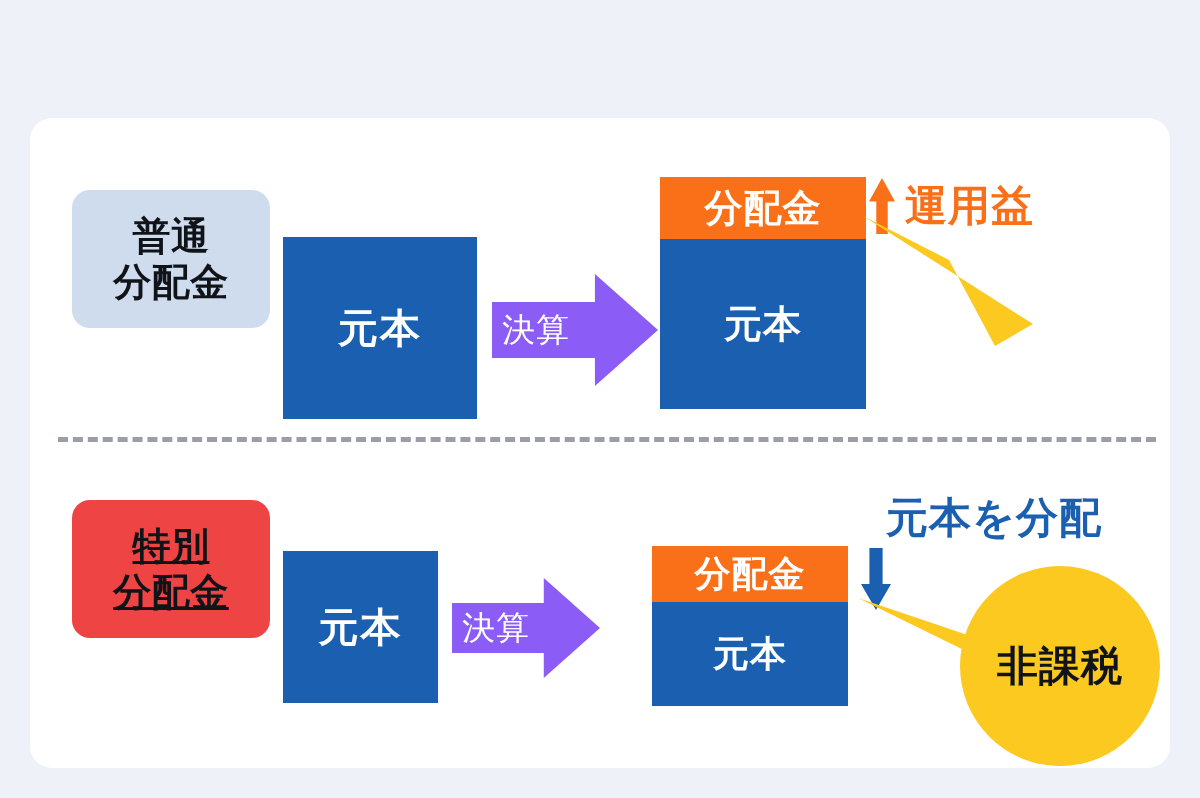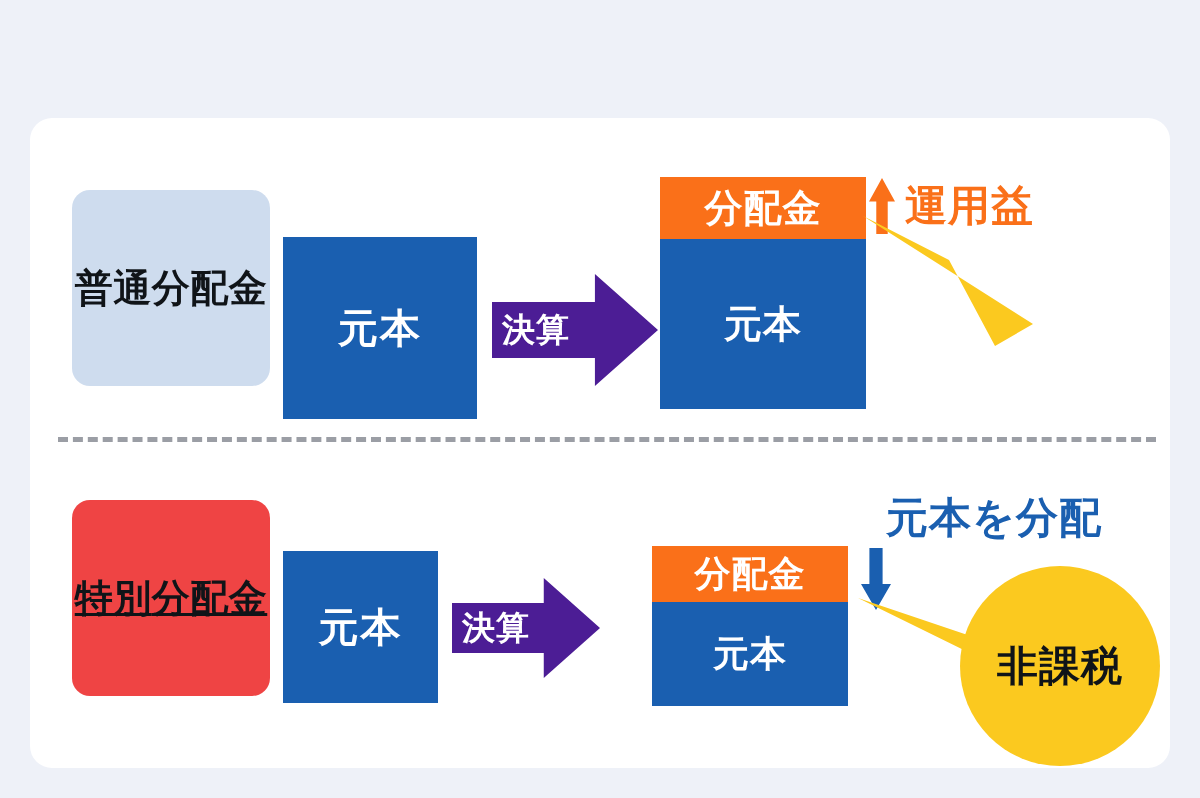--- a/index.html
+++ b/index.html
@@ -64,24 +64,24 @@
     left: 0;
     width: 1200px;
   }
   .row-top { top: 150px; height: 280px; }
   .row-bottom { top: 468px; height: 300px; }
 
   
   .chip {
     position: absolute;
     width: 198px;
-    height: 196px;
+    height: 138px;
     border-radius: 18px;
     display: flex;
-    flex-direction: row;
+    flex-direction: column;
     align-items: center;
     justify-content: center;
     font-size: 38px;
     font-weight: 900;
     color: #101418;
     line-height: 1.22;
     letter-spacing: 0.5px;
   }
   .chip .ln { display: block; white-space: nowrap; }
 
@@ -104,23 +104,23 @@
   .principal-bottom { left: 283px; top: 83px;  width: 155px; height: 152px; }
 
   
   .fat-arrow {
     position: absolute;
     display: flex;
     align-items: center;
     justify-content: flex-start;
     color: #ffffff;
     font-size: 33px;
-    font-weight: 700;
-    letter-spacing: 1px;
-    background: #4c1d95;
+    font-weight: 400;
+    letter-spacing: 1px;
+    background: #8b5cf6;
     clip-path: polygon(0% 25%, 62% 25%, 62% 0%, 100% 50%, 62% 100%, 62% 75%, 0% 75%);
   }
   .fat-arrow .lbl { padding-left: 10px; }
   .fat-arrow-top    { left: 492px; top: 124px; width: 166px; height: 112px; }
   .fat-arrow-bottom { left: 452px; top: 110px; width: 148px; height: 100px; }
 
   
   .stack {
     position: absolute;
   }

